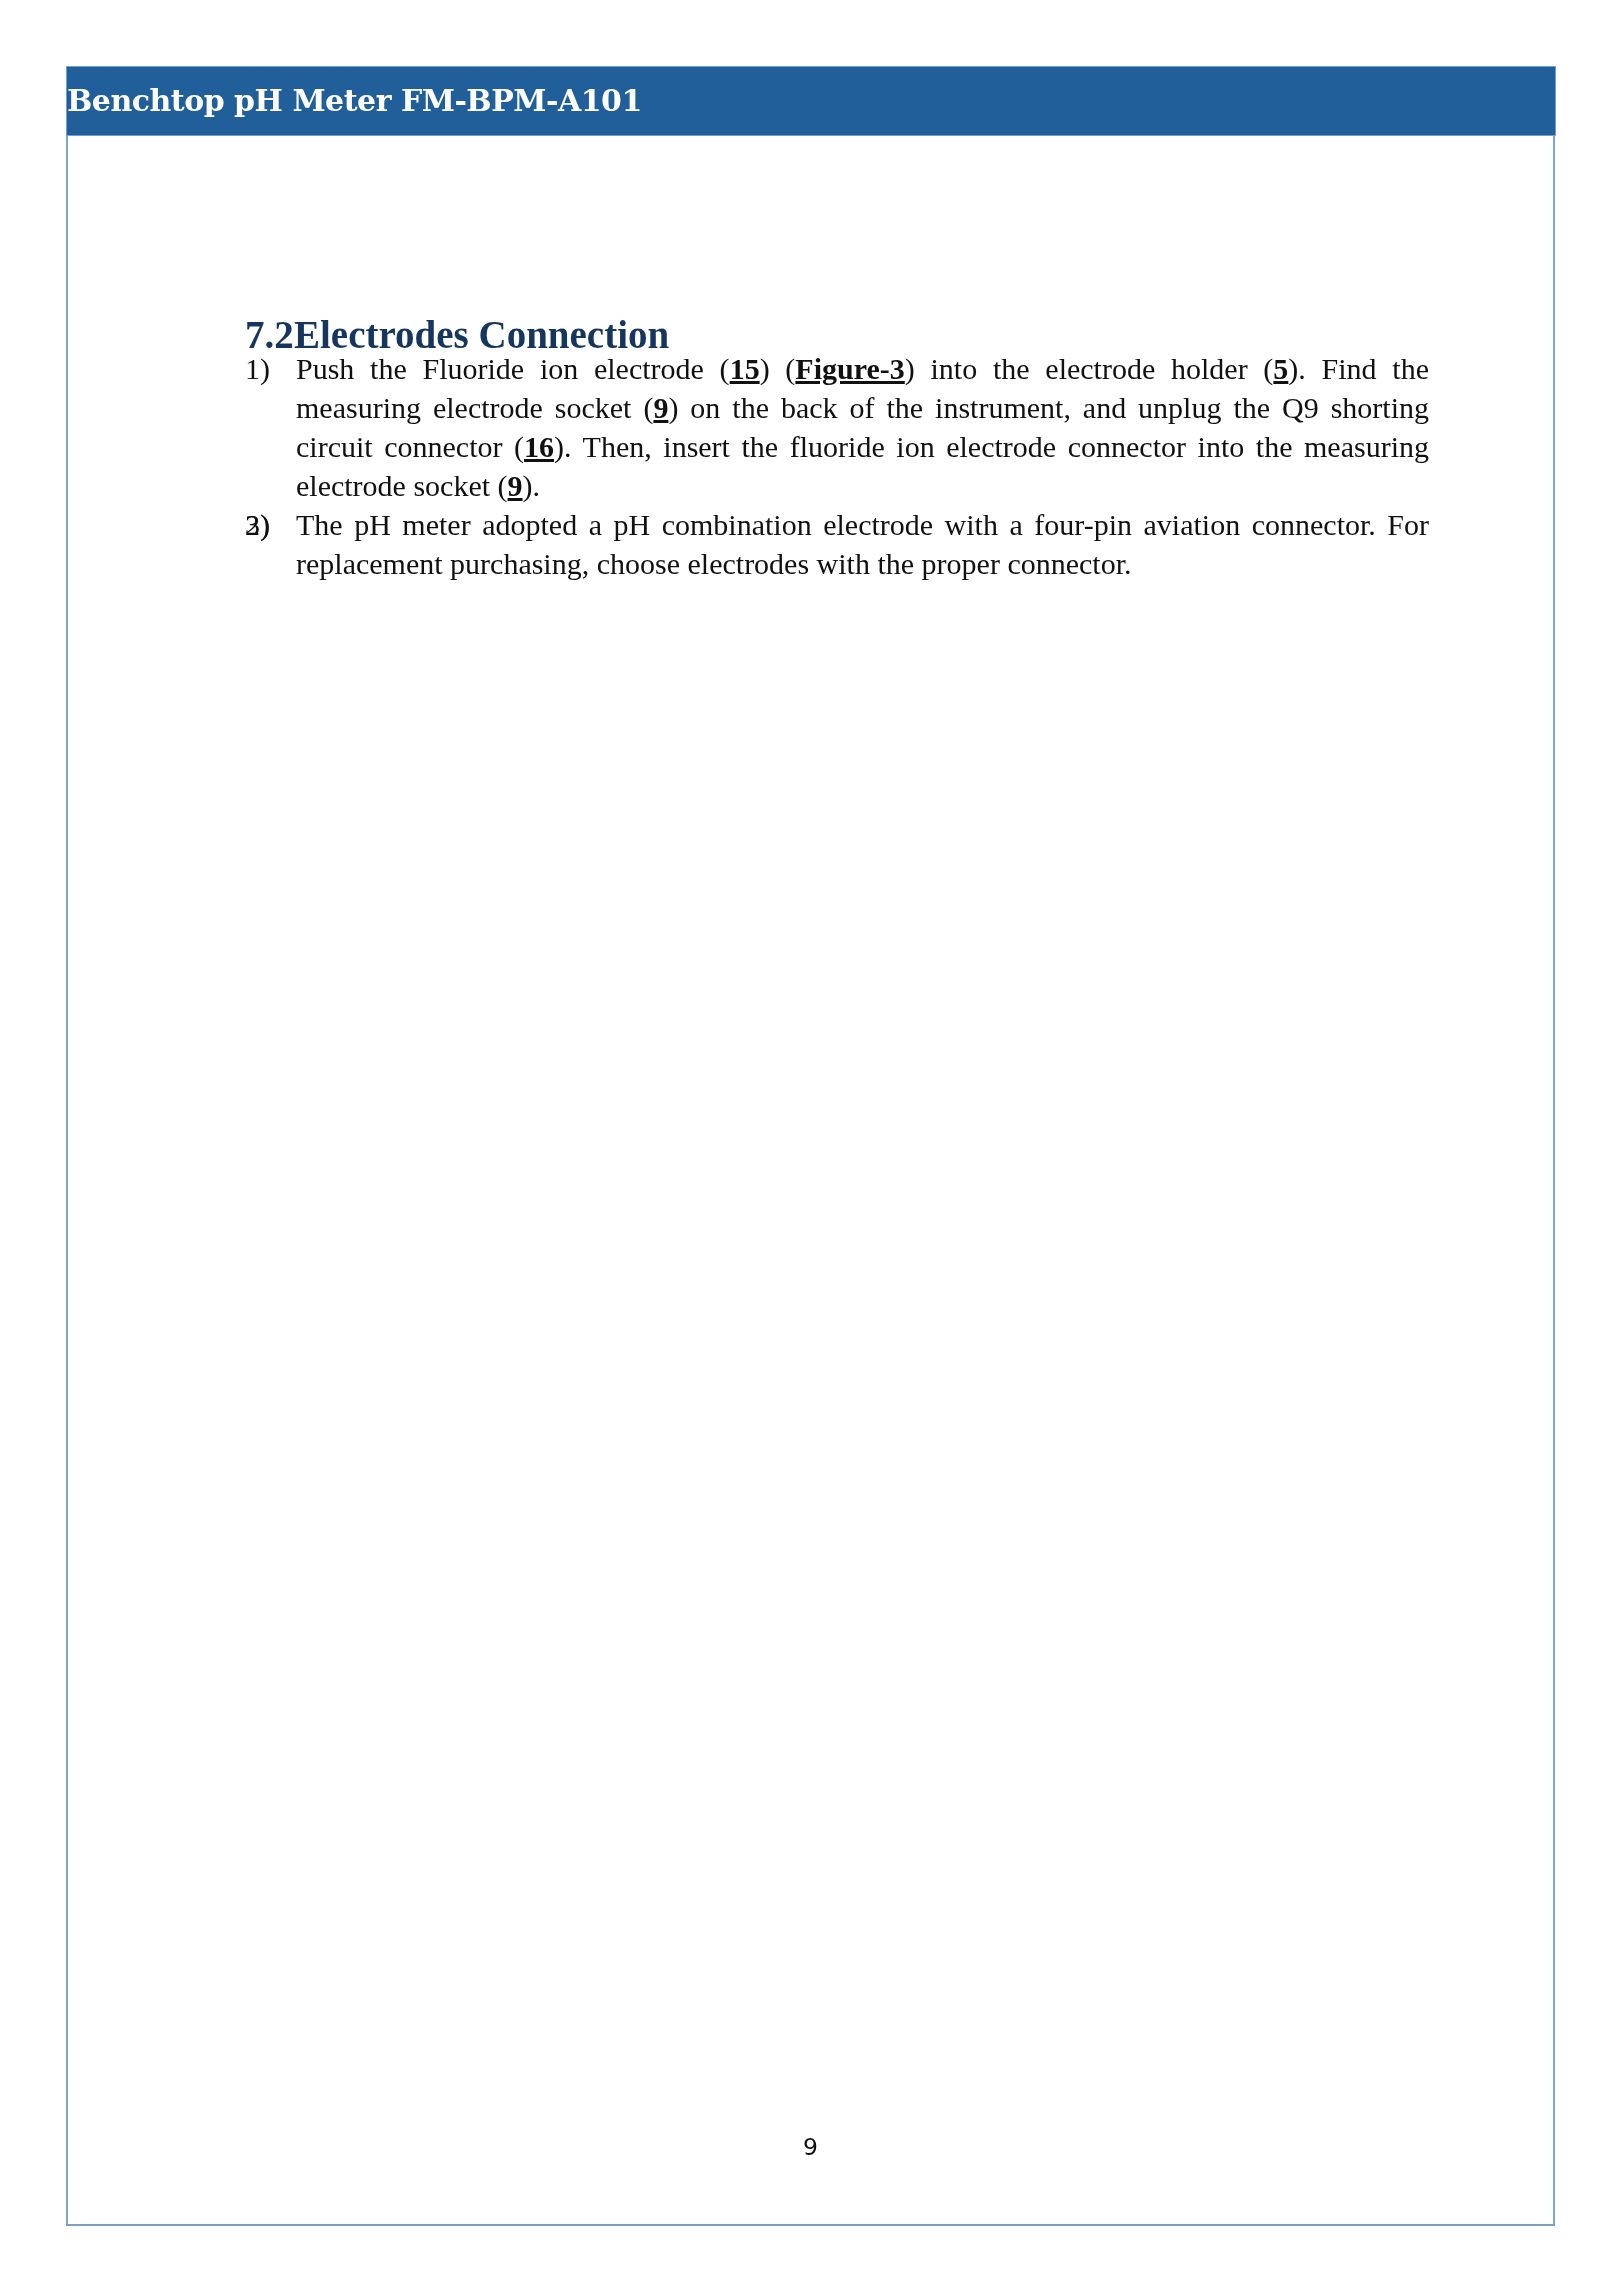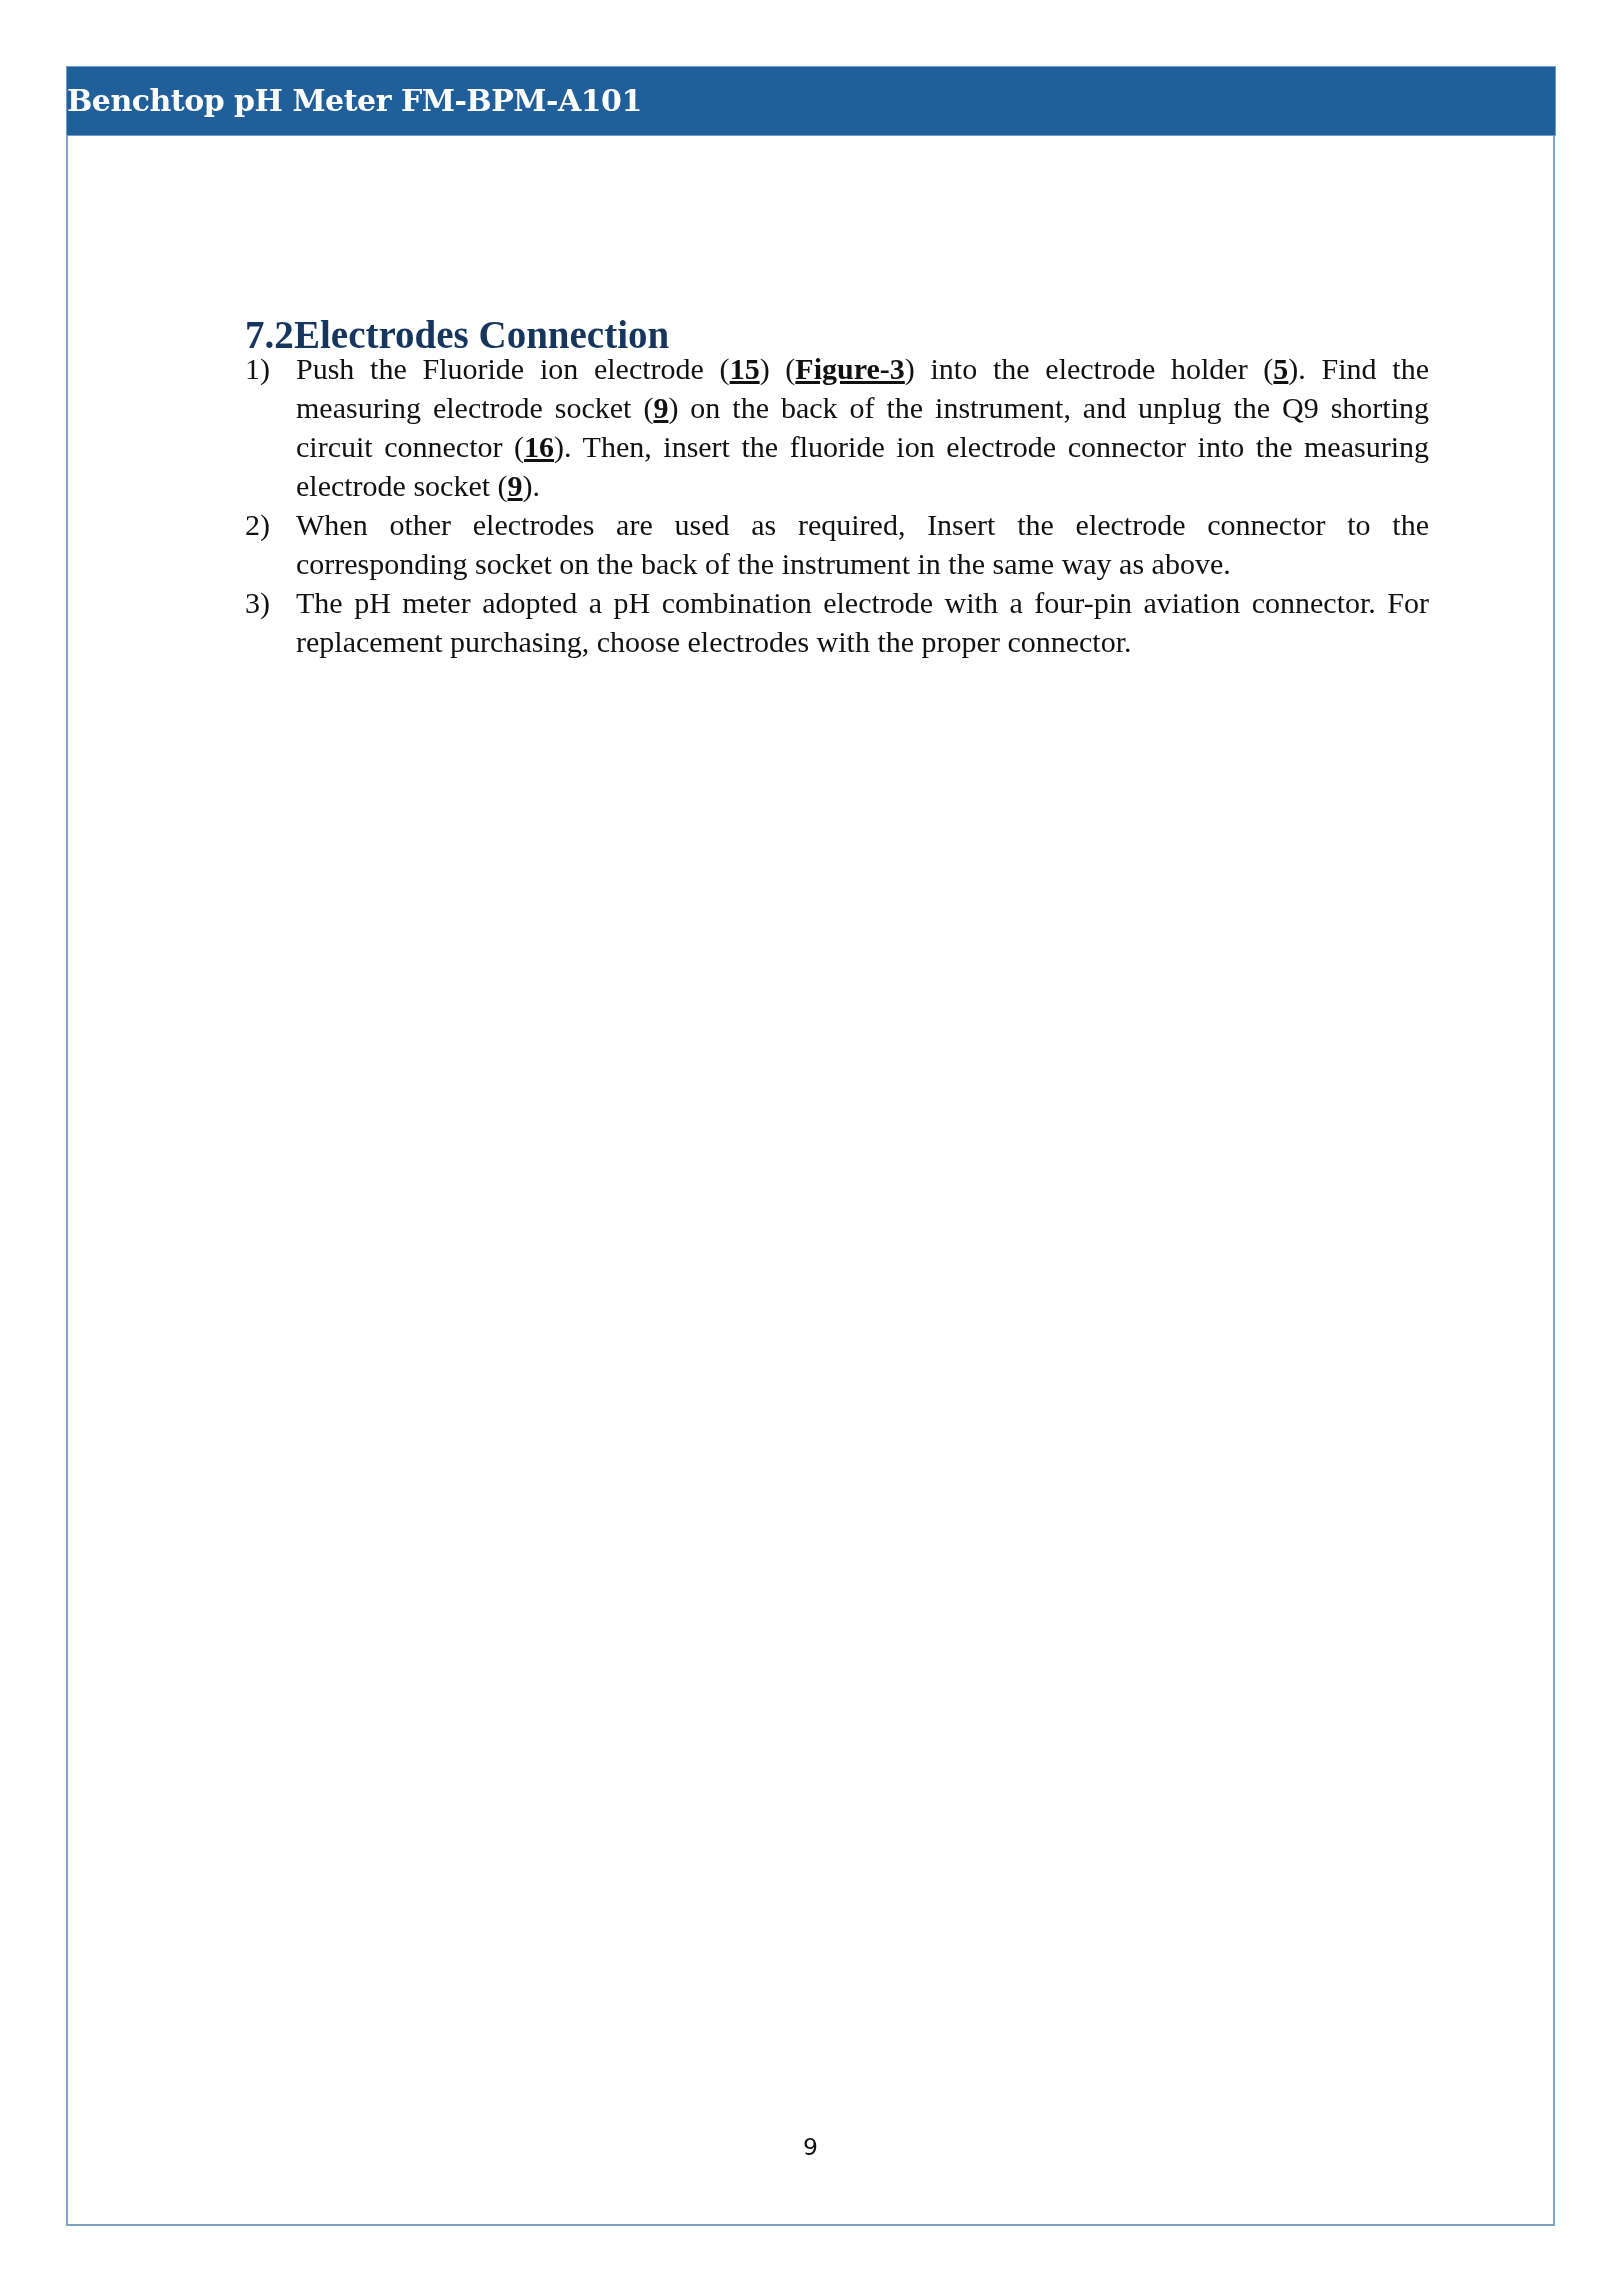--- a/index.html
+++ b/index.html
@@ -44,18 +44,18 @@
 <div class="header-bar">
   <span>Benchtop pH Meter FM-BPM-A101</span>
 </div>
 
 <div class="section-title">
   <span class="num">7.2</span><span>Electrodes Connection</span>
 </div>
 
 <ol class="list" id="items">
     <li><span class="marker">1)</span><span>Push the Fluoride ion electrode (</span><span class="ref">15</span><span>) (</span><span class="ref">Figure-3</span><span>) into the electrode holder (</span><span class="ref">5</span><span>). Find the measuring electrode socket (</span><span class="ref">9</span><span>) on the back of the instrument, and unplug the Q9 shorting circuit connector (</span><span class="ref">16</span><span>). Then, insert the fluoride ion electrode connector into the measuring electrode socket (</span><span class="ref">9</span><span>).</span></li>
-    <li><span class="marker">2)</span><span>When other electrodes are used as required, Insert the electrode connector to the corresponding socket on the back of the instrument in the same way as above.</span></li>
+    <li><span class="marker">2)</span></li>
     <li><span class="marker">3)</span><span>The pH meter adopted a pH combination electrode with a four-pin aviation connector. For replacement purchasing, choose electrodes with the proper connector.</span></li>
   </ol>
 
 <div class="page-number">9</div>
 
 
 </body></html>

